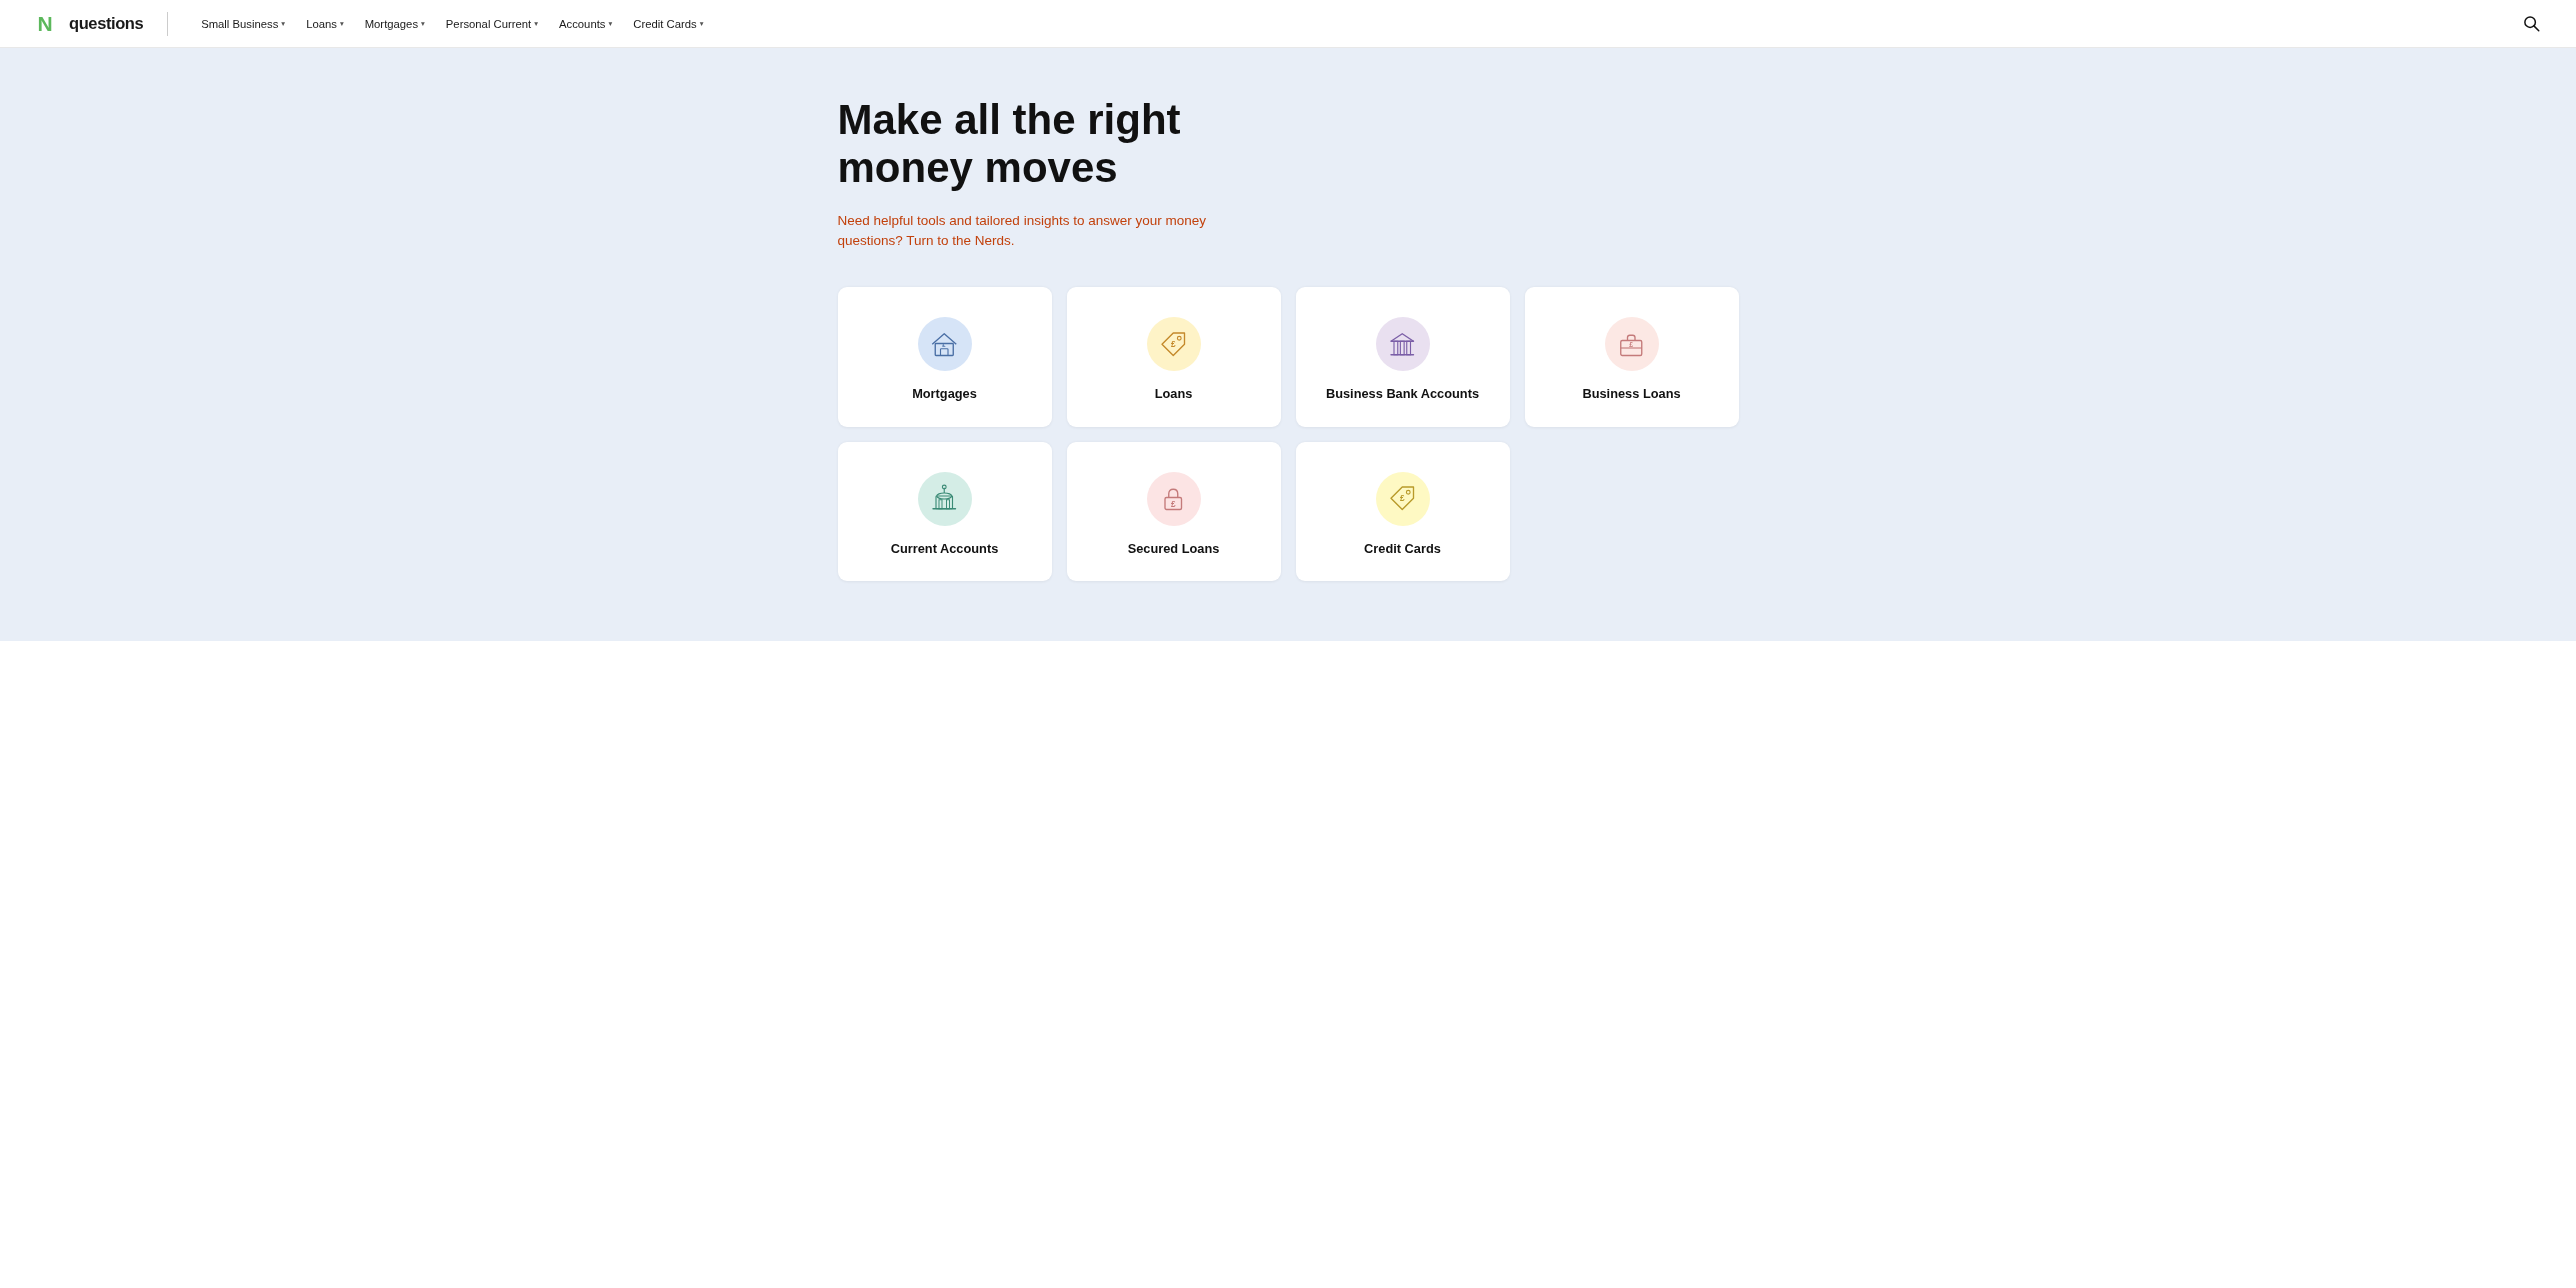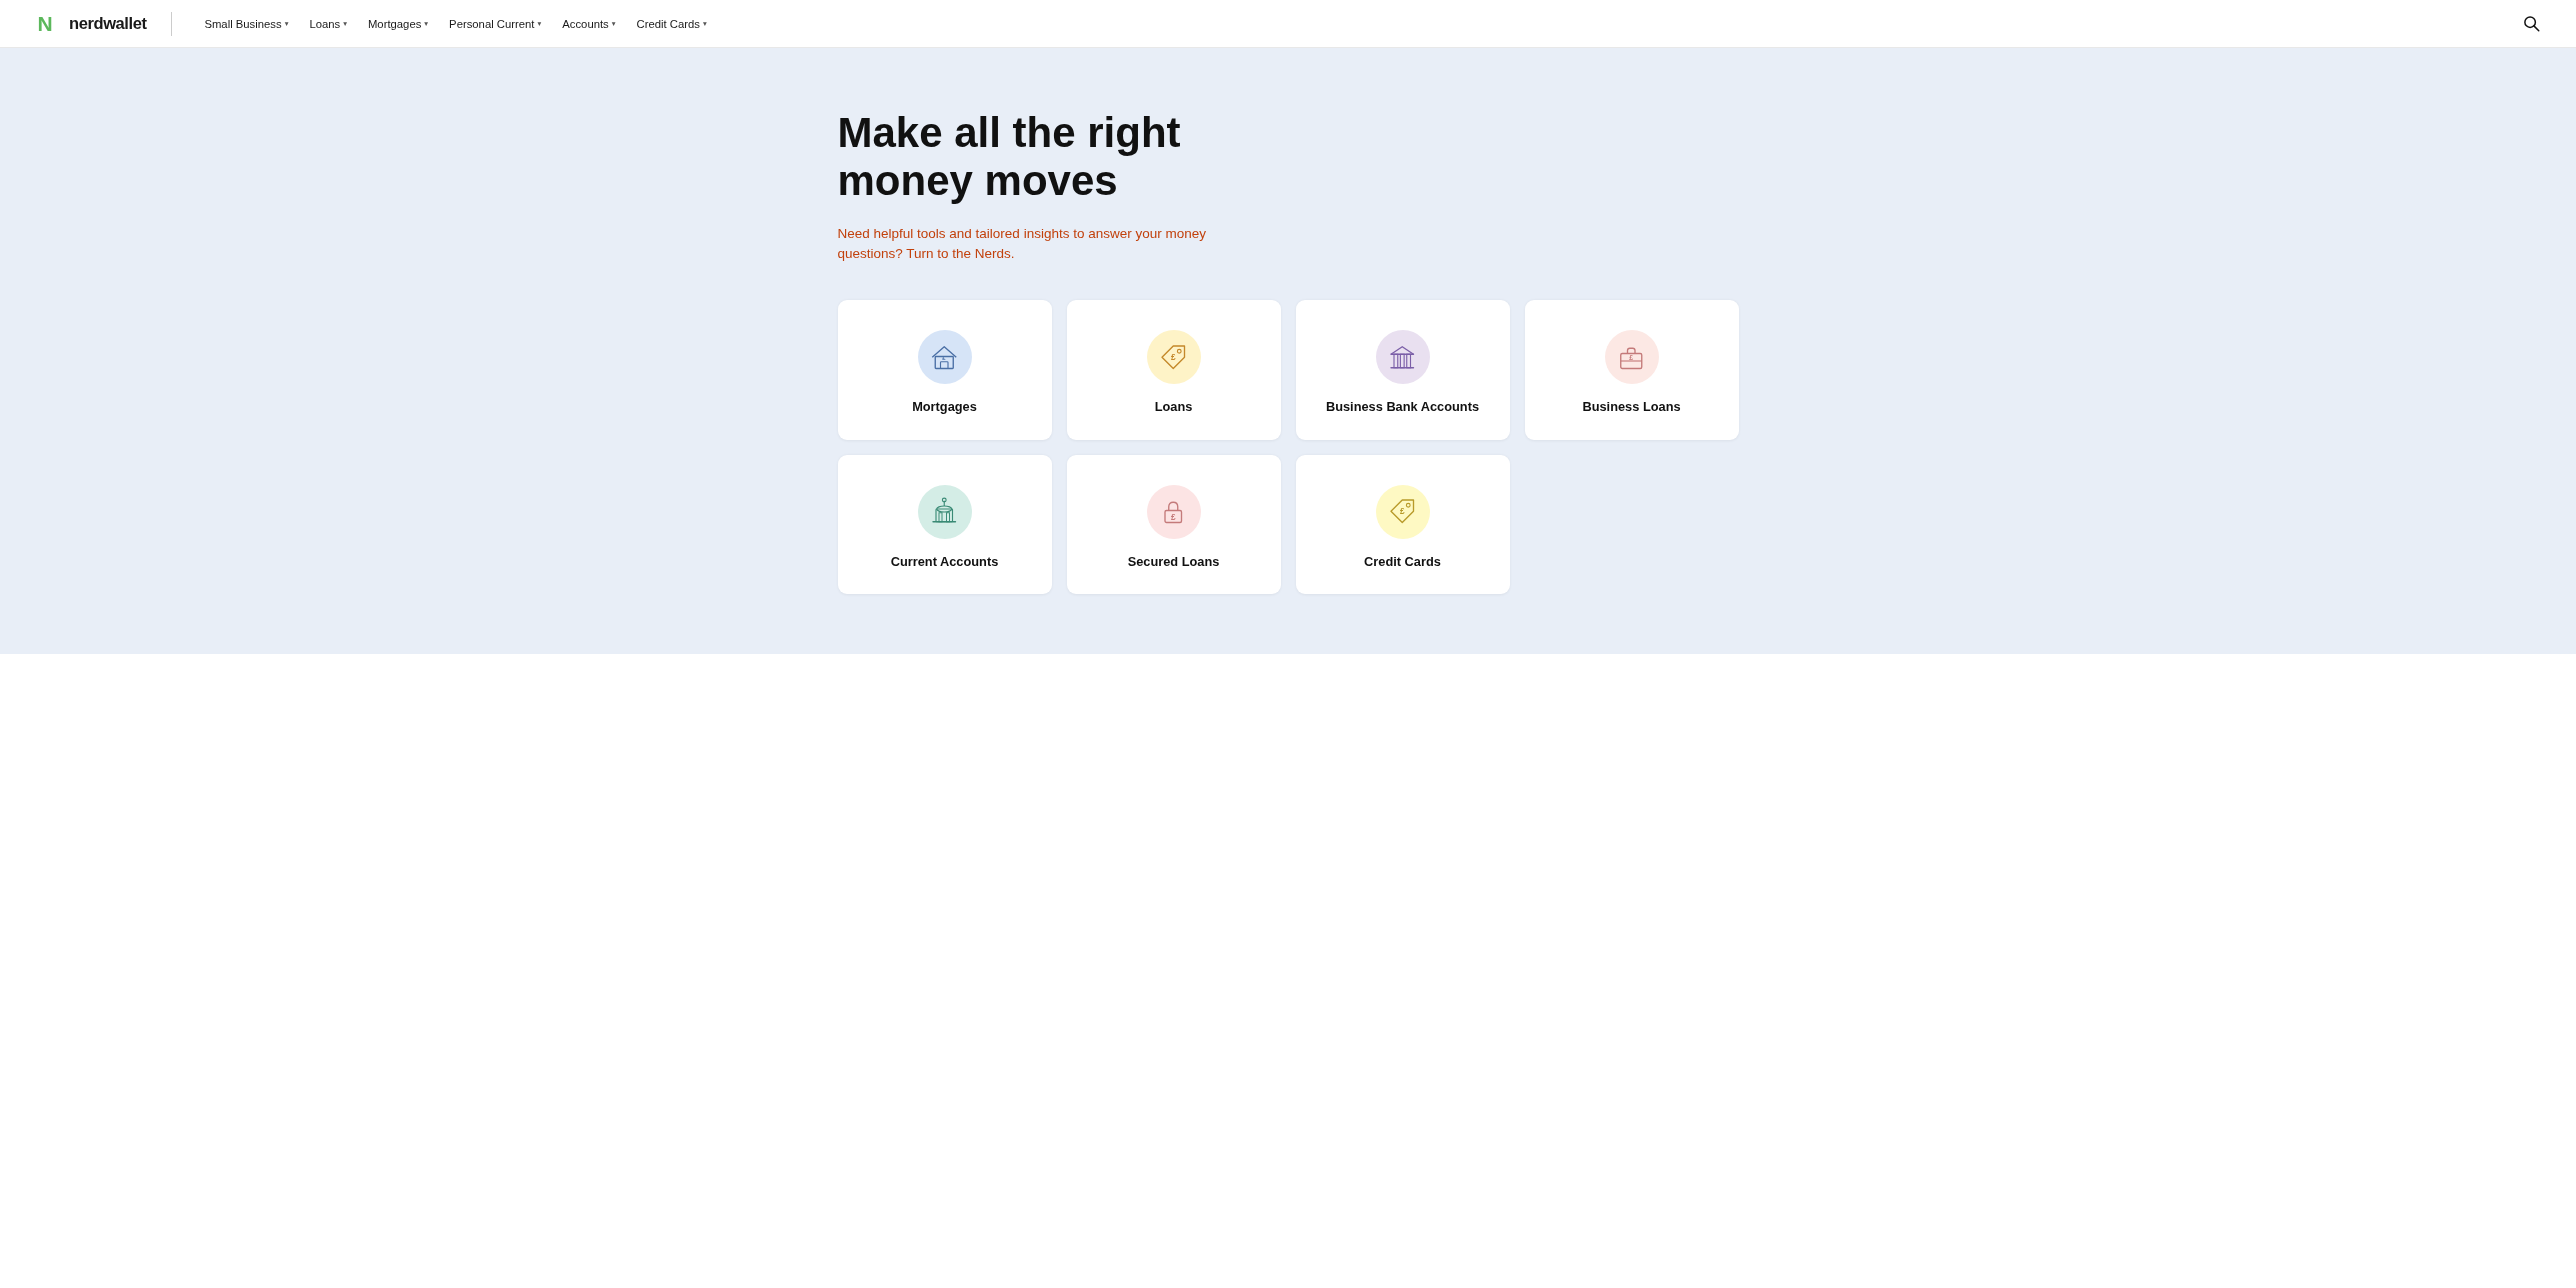--- a/index.html
+++ b/index.html
@@ -76,21 +76,20 @@
       max-width: 901px;
       margin: 0 auto;
     }
     .hero-title {
       font-size: 42px;
       font-weight: 800;
       color: #111;
       line-height: 1.15;
       margin-bottom: 18px;
       max-width: 481px;
-      margin-top: 13px;
     }
     .hero-subtitle {
       font-size: 13.5px;
       color: #c2410c;
       line-height: 1.5;
       max-width: 391px;
       margin-bottom: 36px;
     }
 
     
@@ -144,21 +143,21 @@
 </head>
 <body>
 
 <nav>
   <div class="logo-area">
 
     <svg class="logo-n" viewBox="0 0 36 36">
       <rect width="36" height="36" rx="4" fill="white"></rect>
       <text x="2" y="28" font-size="28" font-weight="900" fill="#5cb85c" font-family="Arial Black, sans-serif">N</text>
     </svg>
-    <span class="logo-text">nerdwallet</span>
+    <span class="logo-text">questions</span>
   </div>
   <div class="nav-divider"></div>
   <div class="nav-items">
 
   <div class="nav-item">
         <span>Small Business</span>
         <span class="nav-chevron">▾</span>
       </div>
       <div class="nav-item">
         <span>Loans</span>

